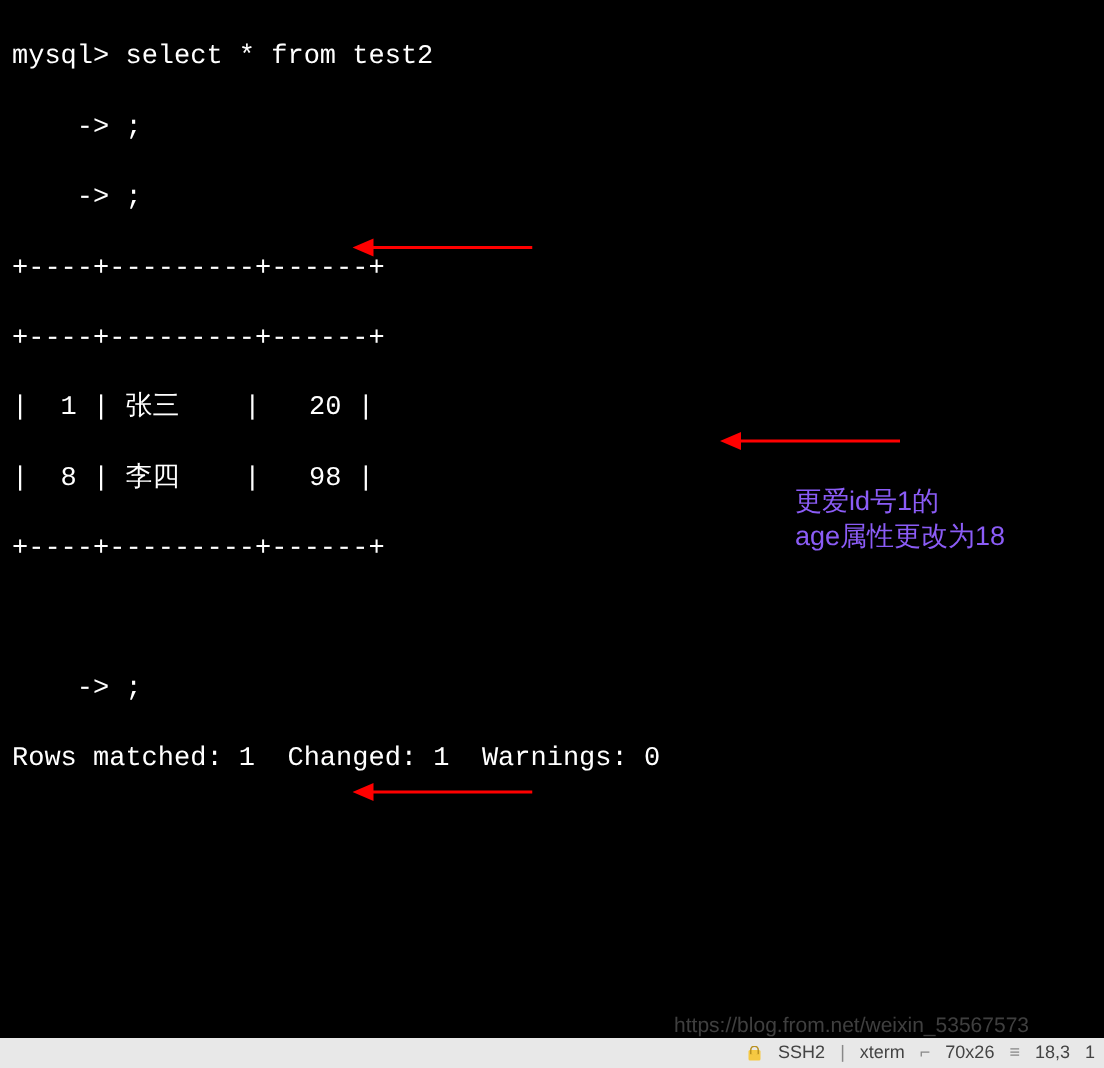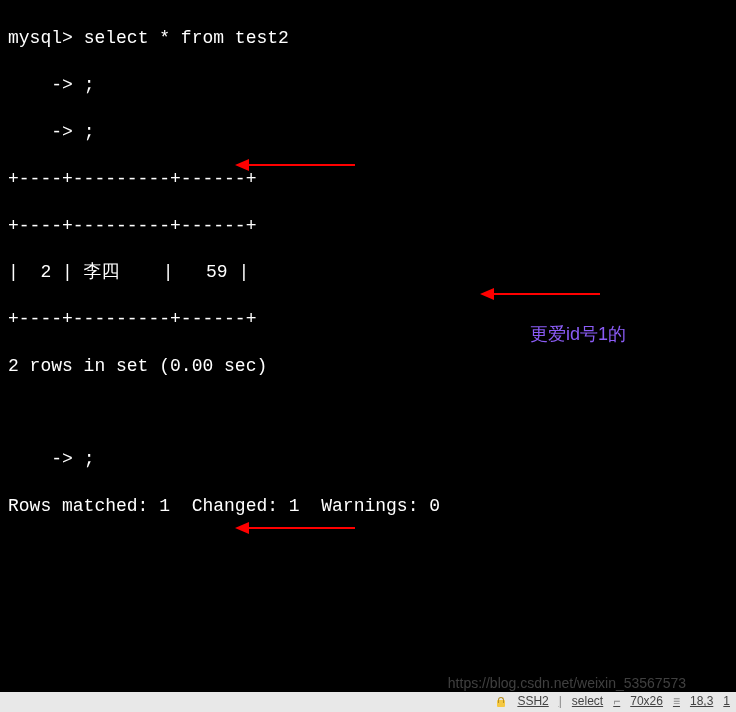--- a/index.html
+++ b/index.html
@@ -46,21 +46,20 @@
     height: 20px;
     background: #e8e8e8;
     color: #444;
     font-size: 12px;
     font-family: "Segoe UI", Arial, sans-serif;
     display: flex;
     justify-content: flex-end;
     align-items: center;
     padding: 0 6px;
     gap: 10px;
-    text-decoration: underline;
   }
   .statusbar .sep { color: #888; }
   .statusbar .lock {
     display:inline-block;
     width:12px; height:12px;
     position:relative;
   }
   .statusbar .lock::before{
     content:"";
     position:absolute;
@@ -81,23 +80,23 @@
 </style>
 </head>
 <body>
 
 <div class="terminal">
 <span class="line"><span>mysql&gt;</span> <span>select * from test2</span></span>
 <span class="line"><span>    -&gt;</span> <span>;</span></span>
 <span class="line"><span>    -&gt;</span> <span>;</span></span>
 <span class="line">+----+---------+------+</span>
 <span class="line">+----+---------+------+</span>
-<span class="line">|  2 | 李四    |   59 |</span>
+<span class="line">|  1 | 张三    |   20 |</span>
+<span class="line">|  8 | 李四    |   98 |</span>
 <span class="line">+----+---------+------+</span>
-<span class="line">2 rows in set (0.00 sec)</span>
 <span class="line"> </span>
 <span class="line"><span>    -&gt;</span> <span>;</span></span>
 <span class="line">Rows matched: 1  Changed: 1  Warnings: 0</span>
 
 
 
 
 
 
 
@@ -123,27 +122,28 @@
 
 <div class="arrow" style="left:235px; top:519px;">
   <svg width="120" height="18">
       <line x1="120" y1="9" x2="12" y2="9" stroke="#ff0000" stroke-width="2"></line>
       <polygon points="0,9 14,3 14,15" fill="#ff0000"></polygon>
     </svg>
 </div>
 
 <div class="annotation" style="left:530px; top:323px;">
   <div>更爱id号1的</div>
+  <div>age属性更改为18</div>
 </div>
 
-<div class="watermark">https://blog.csdn.net/weixin_53567573</div>
+<div class="watermark">https://blog.from.net/weixin_53567573</div>
 
 <div class="statusbar">
   <span class="lock"></span>
   <span>SSH2</span>
   <span class="sep">|</span>
-  <span>select</span>
+  <span>xterm</span>
   <span class="sep">⌐</span>
   <span>70x26</span>
   <span class="sep">≡</span>
   <span>18,3</span>
   <span>1</span>
 </div>
 
 </body></html>

